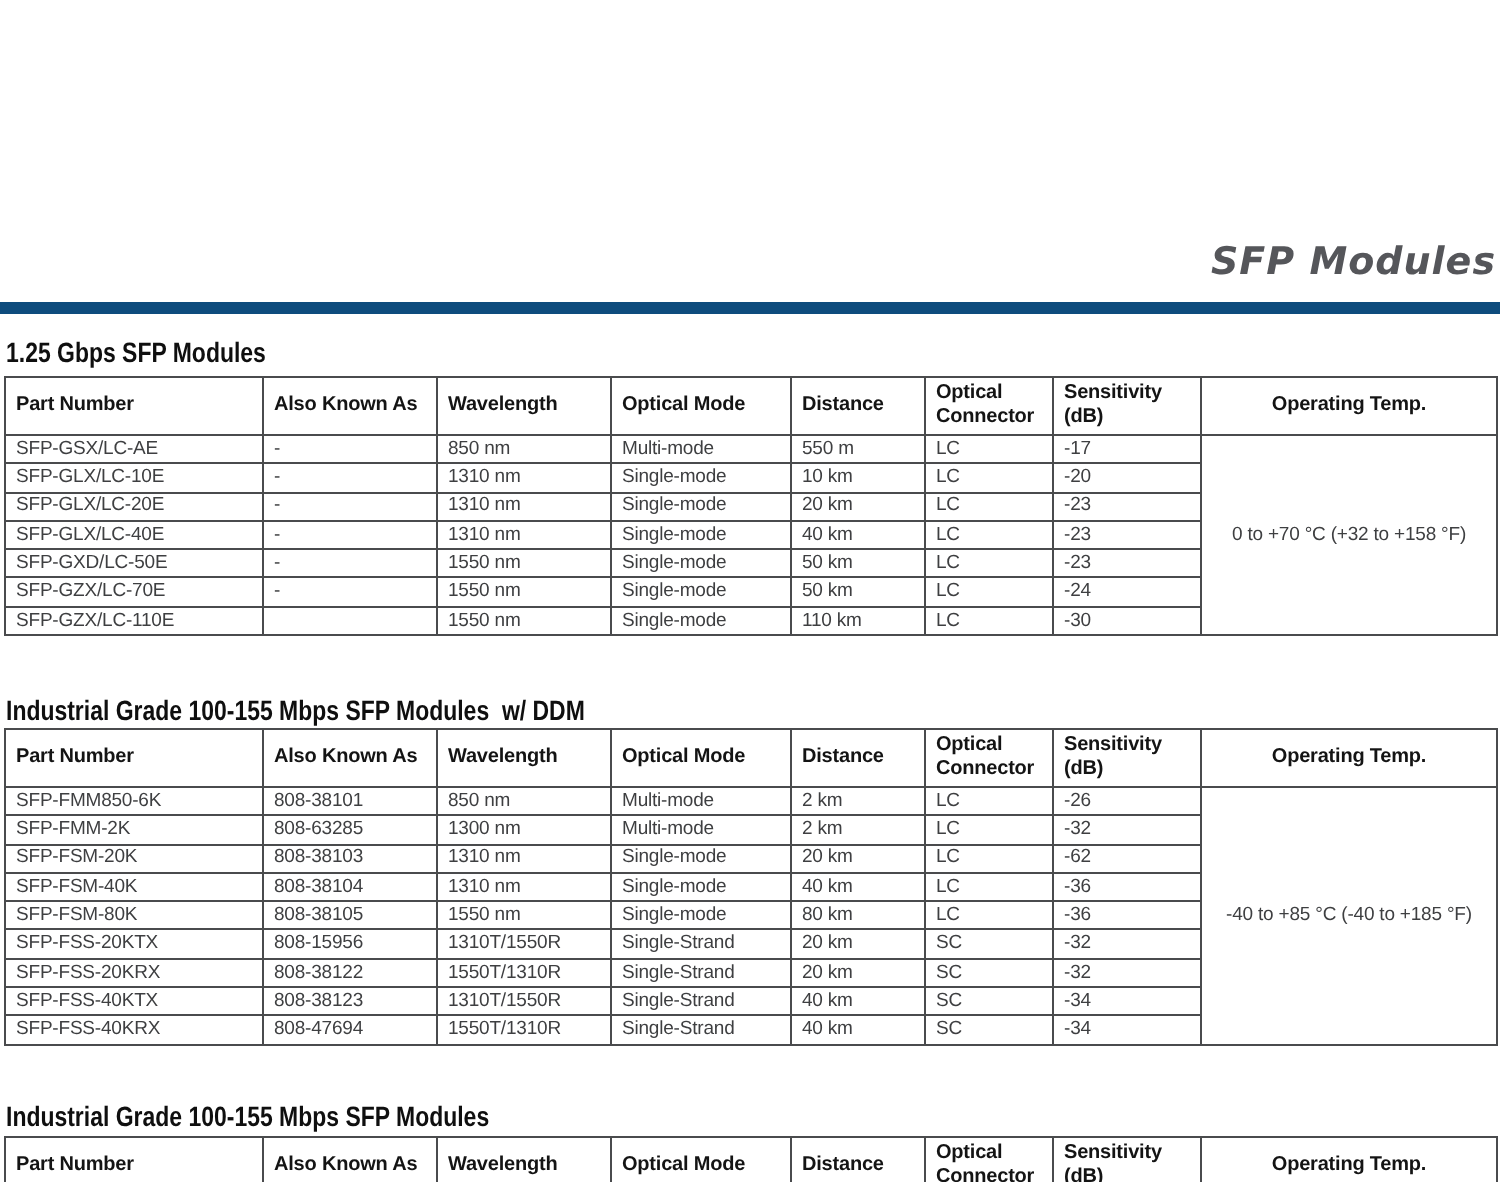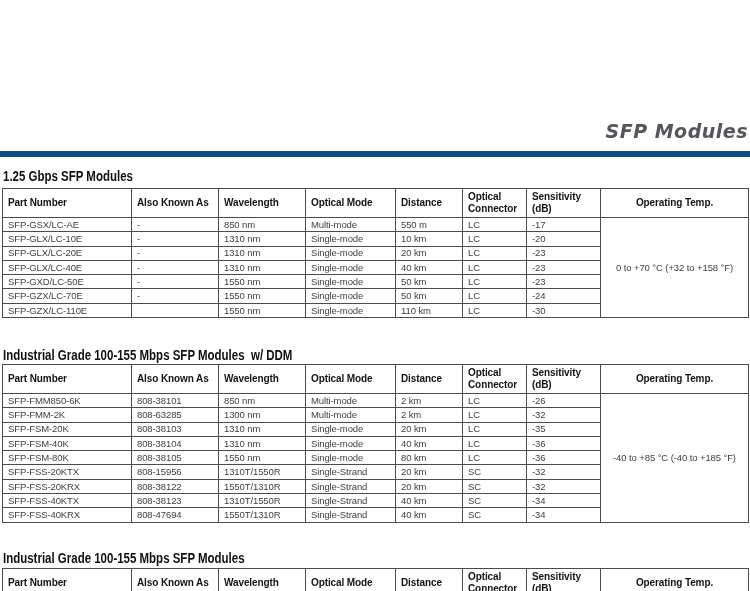--- a/index.html
+++ b/index.html
@@ -244,21 +244,21 @@
           <td>LC</td>
           <td>-32</td>
         </tr>
         <tr>
           <td>SFP-FSM-20K</td>
           <td>808-38103</td>
           <td>1310 nm</td>
           <td>Single-mode</td>
           <td>20 km</td>
           <td>LC</td>
-          <td>-35</td>
+          <td>-62</td>
         </tr>
         <tr>
           <td>SFP-FSM-40K</td>
           <td>808-38104</td>
           <td>1310 nm</td>
           <td>Single-mode</td>
           <td>40 km</td>
           <td>LC</td>
           <td>-36</td>
         </tr>

